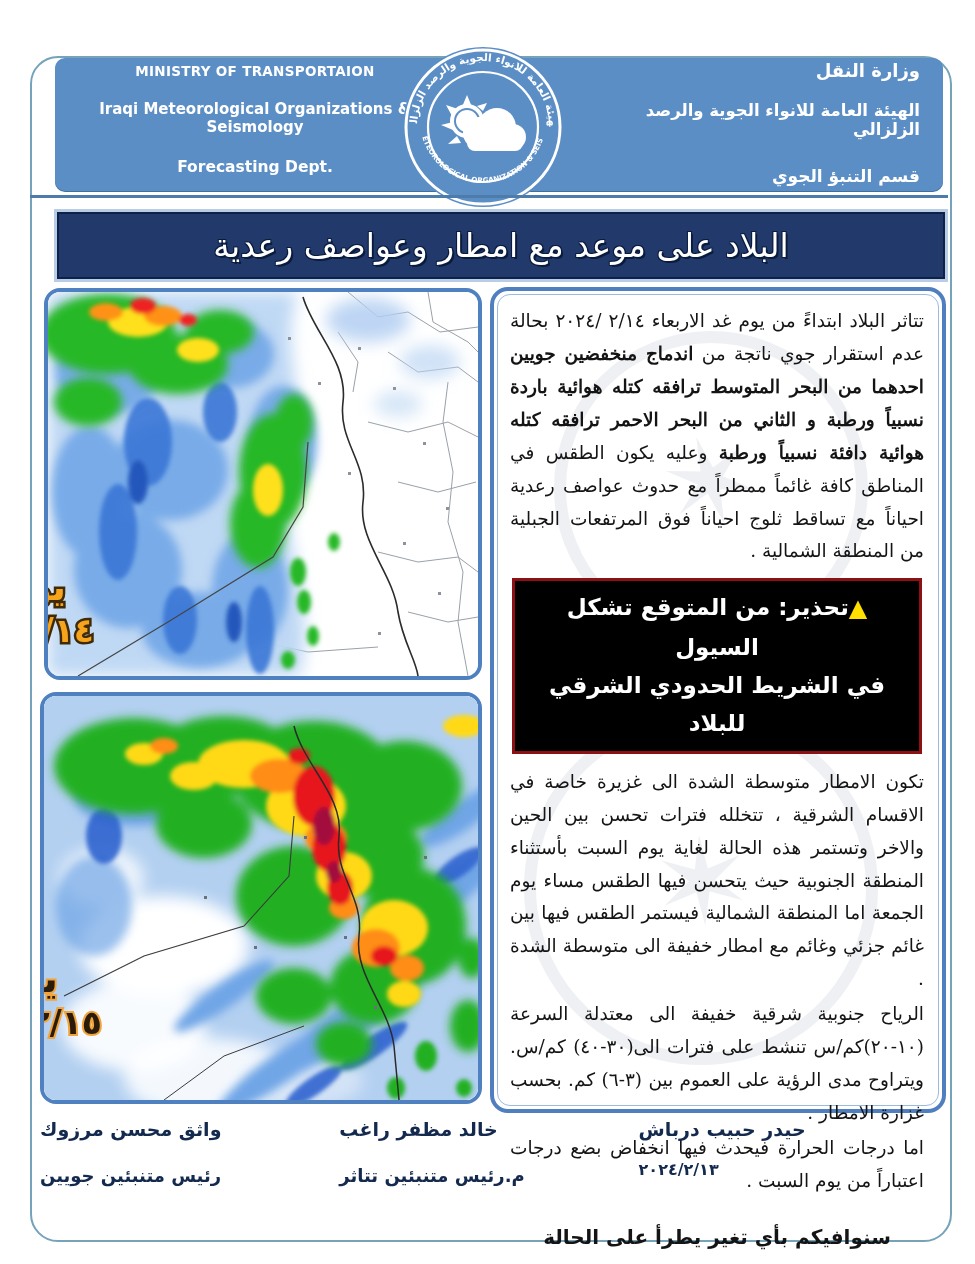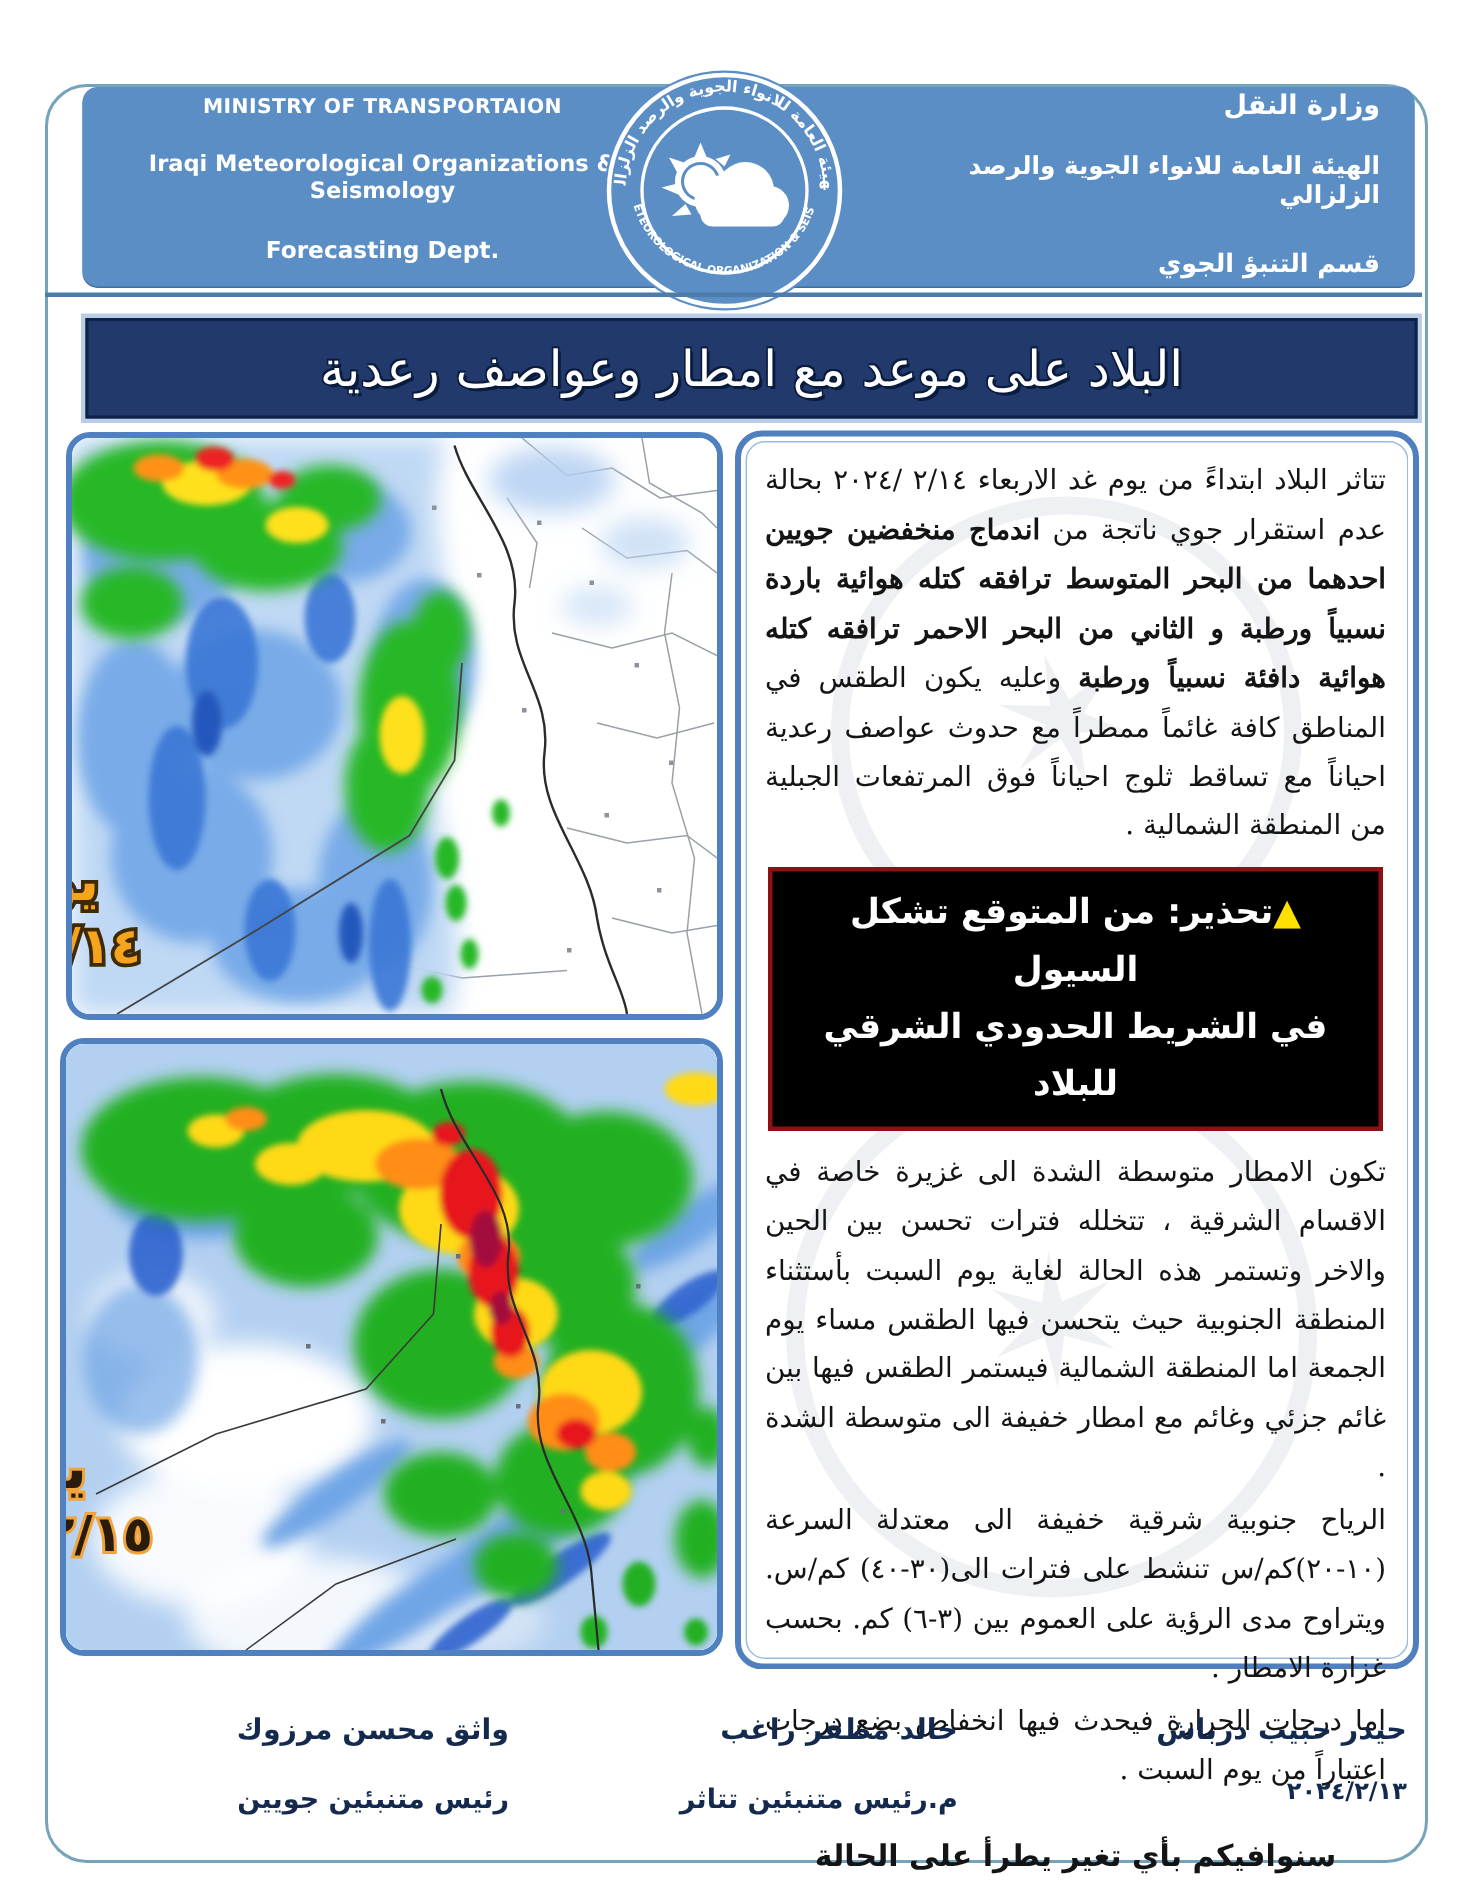--- a/index.html
+++ b/index.html
@@ -56,21 +56,21 @@
     font-family:"DejaVu Sans","Liberation Sans",sans-serif;}
   .watermark{position:absolute;border-radius:50%;border:12px solid rgba(90,105,135,.10);
     pointer-events:none;}
   .watermark .star{position:absolute;left:50%;top:50%;transform:translate(-50%,-54%) rotate(-18deg);
     font-size:120px;color:rgba(90,105,135,.10);}
   .wm1{left:60px;top:40px;width:290px;height:290px;}
   .wm2{left:30px;top:420px;width:330px;height:330px;transform:rotate(14deg);}
 
   
   .footer{left:40px;top:1118px;width:898px;display:flex;flex-direction:row-reverse;direction:rtl;}
-  .sig-col{width:33.33%;text-align:right;color:#13294e;font-weight:bold;margin-top:24px;}
+  .sig-col{width:33.33%;text-align:left;color:#13294e;font-weight:bold;}
   .sig-name{font-size:19px;}
   .sig-title{font-size:18px;margin-top:25px;}
   .sig-date{font-size:16px;margin-top:20px;letter-spacing:1px;}
 </style>
 </head>
 <body>
 
 <div class="abs page-frame"></div>
 
 <div class="abs header-bar"></div>

